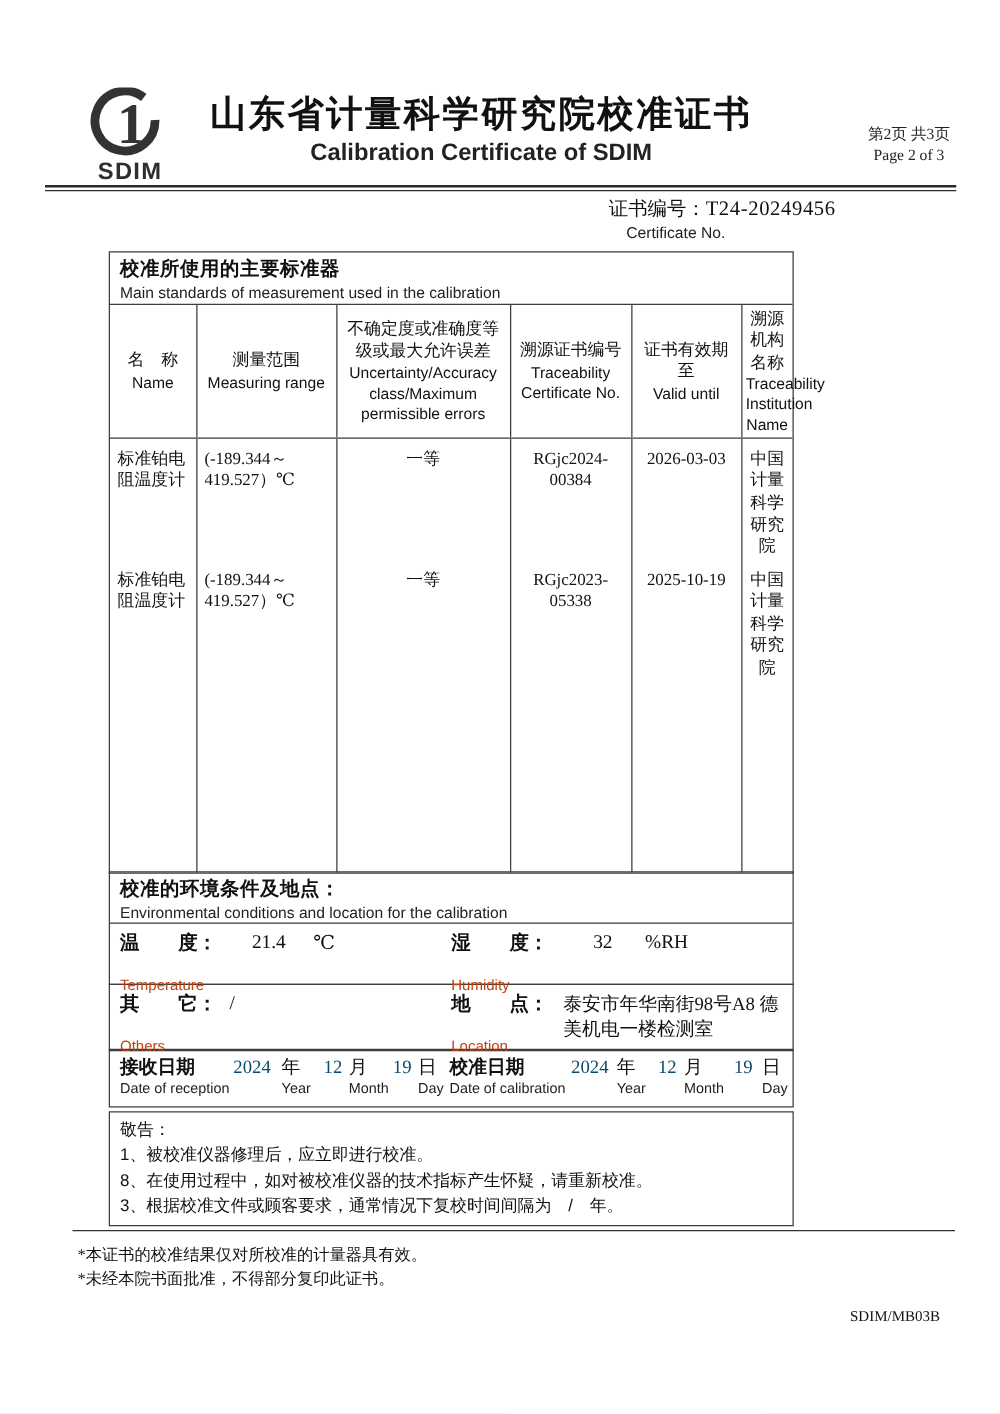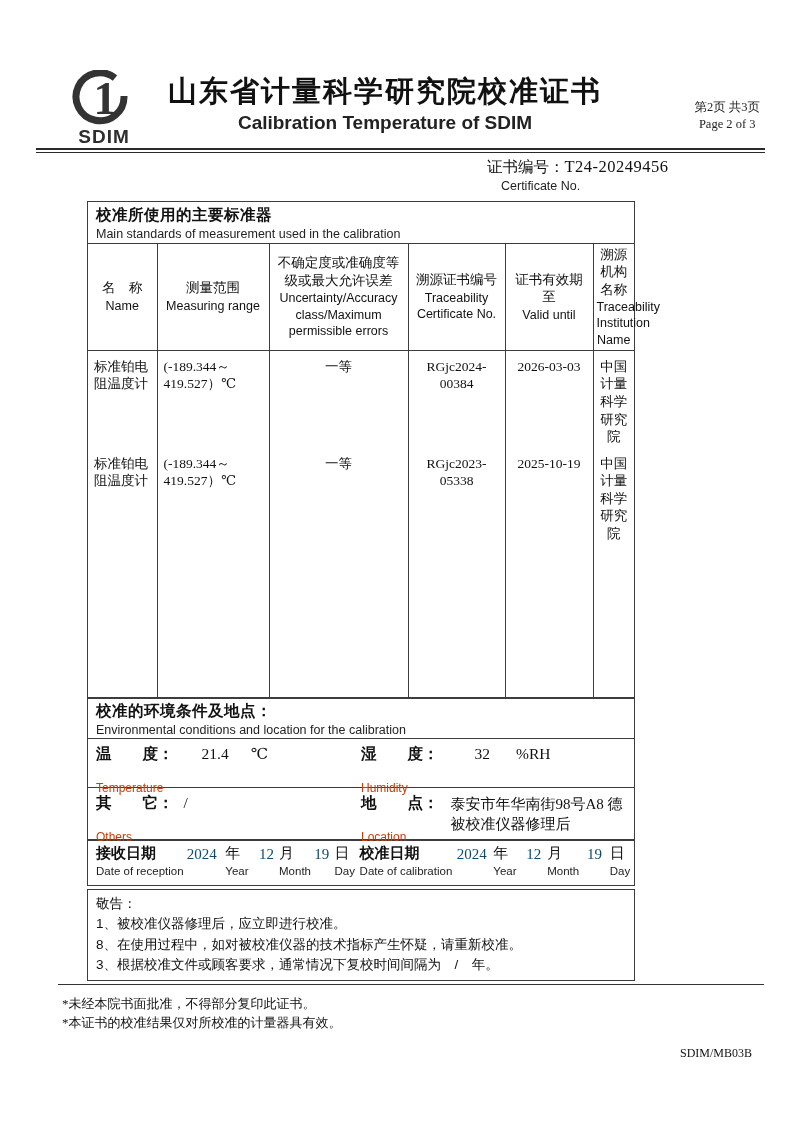--- a/index.html
+++ b/index.html
@@ -99,21 +99,21 @@
     <svg width="72" height="58" viewBox="0 0 72 58">
       <g fill="none" stroke="#333" stroke-width="7">
         <path d="M 47 8 A 24 24 0 1 0 56 26"></path>
       </g>
       <text x="37" y="44" text-anchor="middle" font-family="Liberation Serif, DejaVu Serif, serif" font-size="46" font-weight="bold" fill="#333">1</text>
     </svg>
     <div class="logo-word">SDIM</div>
   </div>
 
   <div class="title-zh">山东省计量科学研究院校准证书</div>
-  <div class="title-en sans">Calibration Temperature of SDIM</div>
+  <div class="title-en sans">Calibration Certificate of SDIM</div>
 
   <div class="pageinfo">
     <div>第2页 共3页</div>
     <div>Page 2 of 3</div>
   </div>
 
   <div class="dbl-rule"></div>
 
   <div class="certno">
     <div class="row1">
@@ -242,21 +242,21 @@
             <div class="en">Others</div>
           </div>
           <div class="val" style="margin-left:10px;">/</div>
         </div>
         <div class="grp" style="width:50%;">
           <div class="lblblk">
             <div class="zh">地　　点：</div>
             <div class="en">Location</div>
           </div>
           <div class="val pre" style="margin-left:12px;line-height:1.35;font-size:15px;">泰安市年华南街98号A8 德
-被校准仪器修理后</div>
+美机电一楼检测室</div>
         </div>
       </div>
     </section>
 
     <section class="box dates-box">
       <div class="duo" style="padding-left:8px;">
         <div class="dgrp" style="width:49%;">
           <div class="dcell" style="width:108px;">
             <div class="zh">接收日期</div>
             <div class="en">Date of reception</div>
@@ -305,18 +305,18 @@
       <div class="t">敬告：</div>
       <div>1、被校准仪器修理后，应立即进行校准。</div>
       <div>8、在使用过程中，如对被校准仪器的技术指标产生怀疑，请重新校准。</div>
       <div>3、根据校准文件或顾客要求，通常情况下复校时间间隔为　/　年。</div>
     </section>
 
   </div>
 
   <div class="foot-rule"></div>
   <div class="footnotes">
+    <div>*本证书的校准结果仅对所校准的计量器具有效。</div>
     <div>*未经本院书面批准，不得部分复印此证书。</div>
-    <div>*本证书的校准结果仅对所校准的计量器具有效。</div>
   </div>
   <div class="formcode">SDIM/MB03B</div>
 
 </div>
 
 </body></html>

